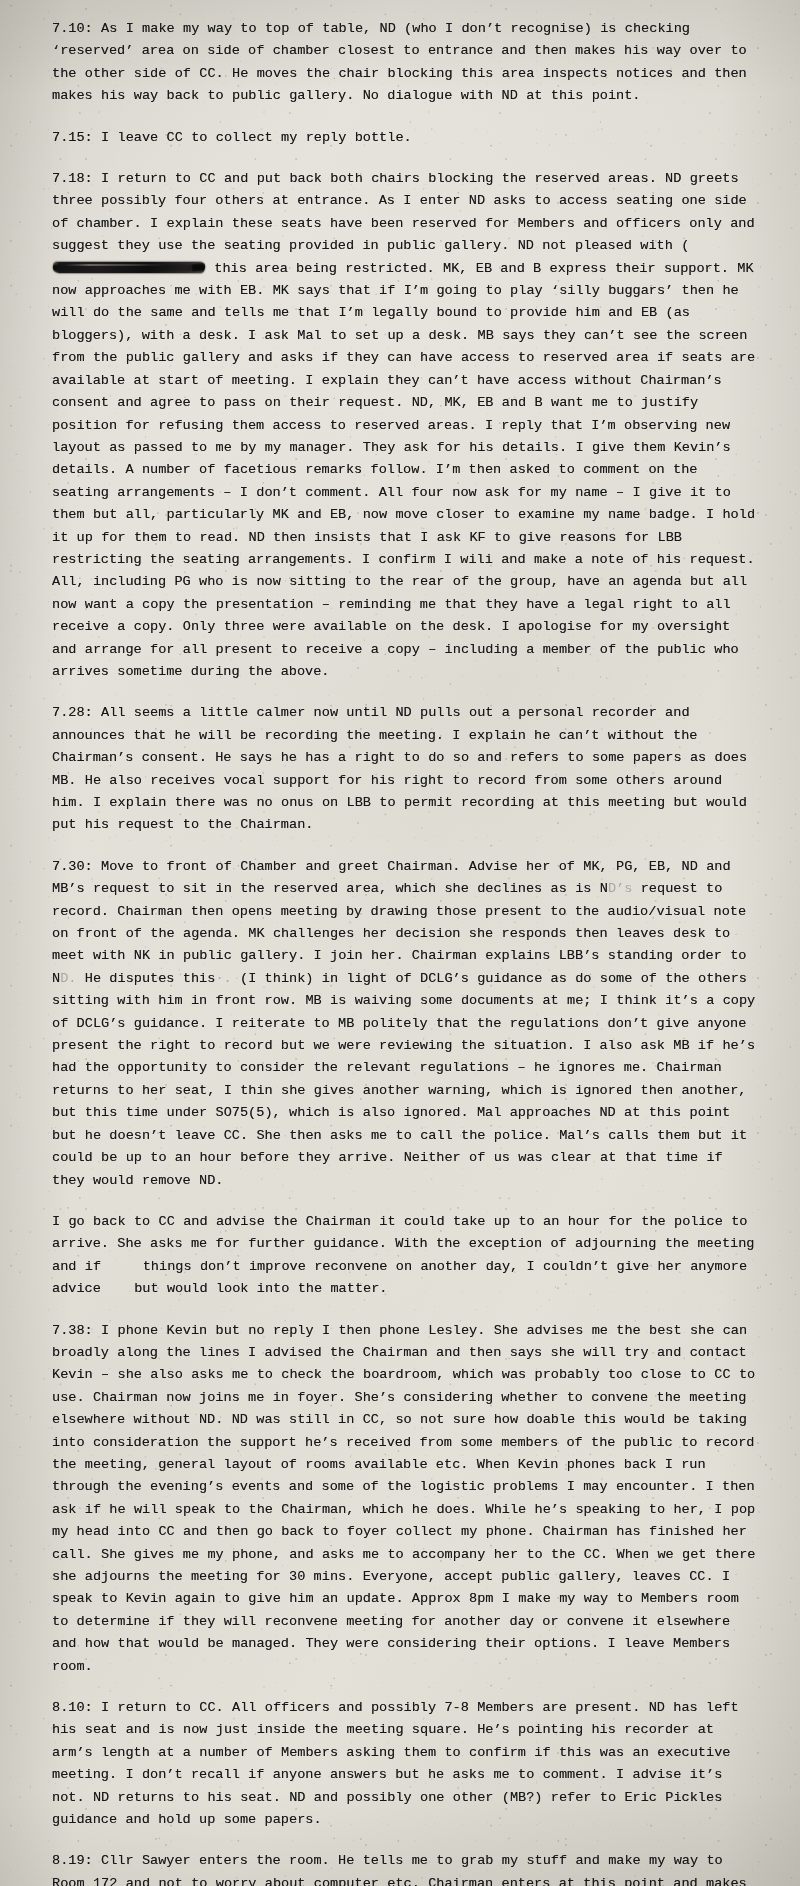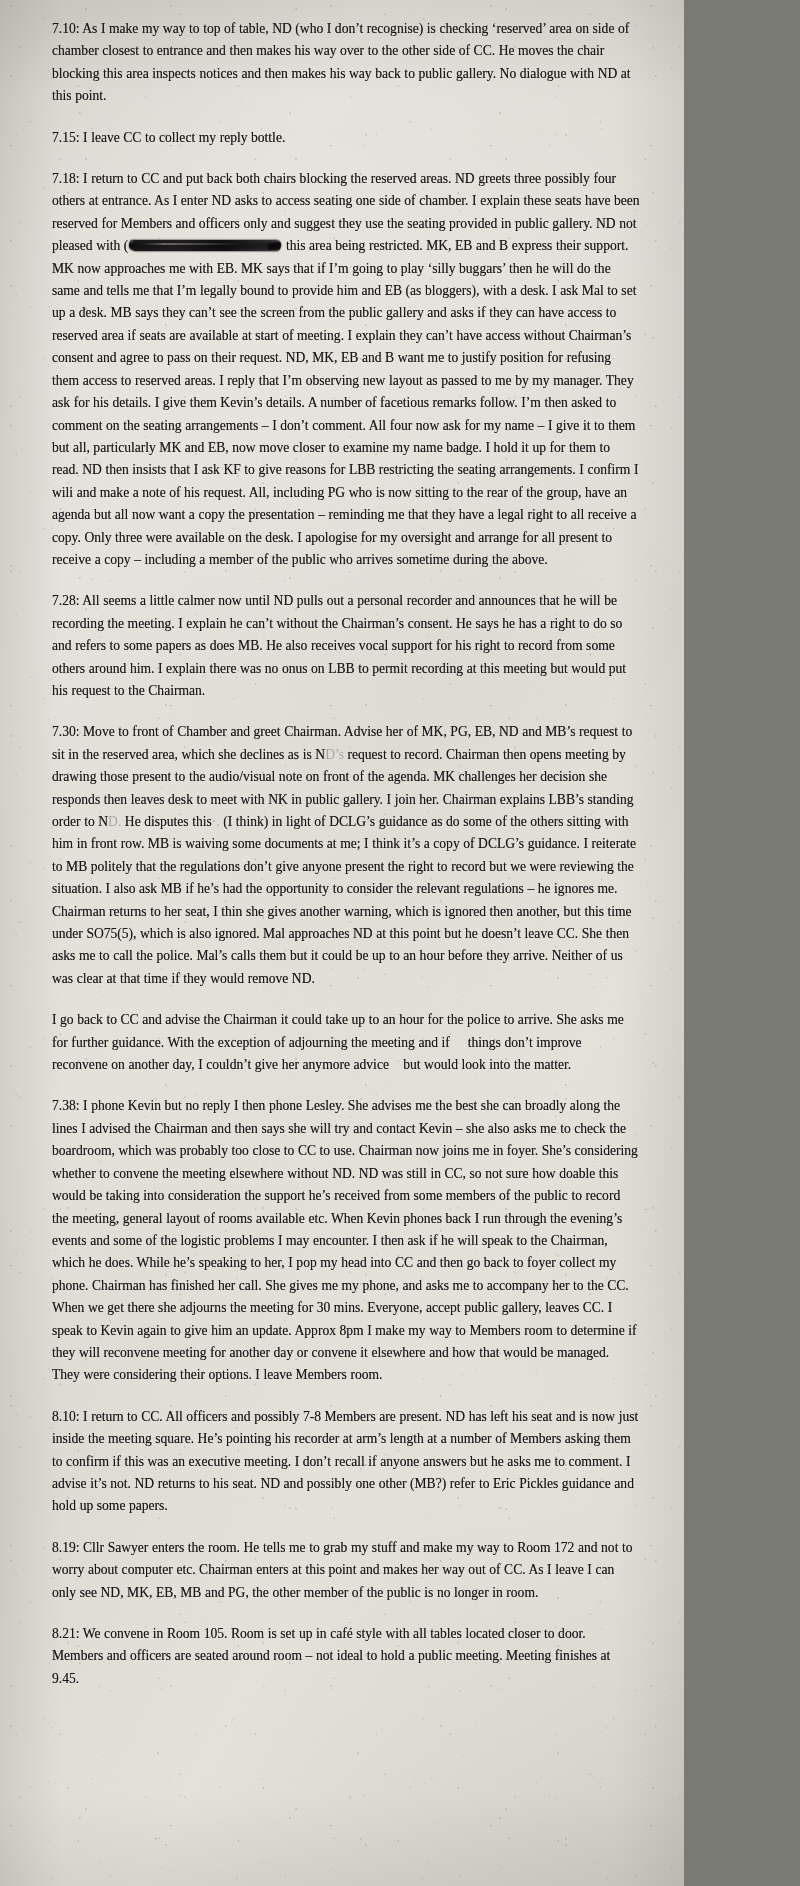--- a/index.html
+++ b/index.html
@@ -2,30 +2,30 @@
 <html><head>
 <meta charset="utf-8">
 <style>
   html, body {
     margin: 0;
     padding: 0;
     background: #7a7a74;
   }
   .page {
     position: relative;
-    width: 684px;
+    width: 800px;
     height: 1886px;
     overflow: hidden;
     background: #d7d5cd;
     background-image:
       radial-gradient(ellipse 900px 500px at 48% 18%, #e6e4dc 0%, rgba(230,228,220,0) 70%),
       radial-gradient(ellipse 800px 600px at 20% 55%, #e3e1d8 0%, rgba(227,225,216,0) 72%),
       radial-gradient(ellipse 700px 500px at 80% 78%, #e2e0d7 0%, rgba(226,224,215,0) 70%),
       linear-gradient(118deg, #d2d0c7 0%, #e4e2da 22%, #dcdad1 48%, #e3e1d8 68%, #cfcdc4 100%);
-    font-family: Liberation Serif, serif;
+    font-family: Liberation Mono, monospace;
     box-sizing: border-box;
   }
 
   
   .grain {
     position: absolute;
     inset: 0;
     pointer-events: none;
     opacity: 0.5;
     background-image:

